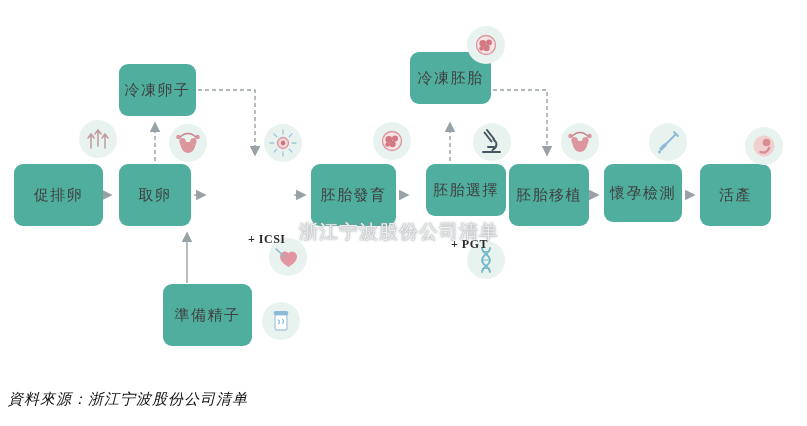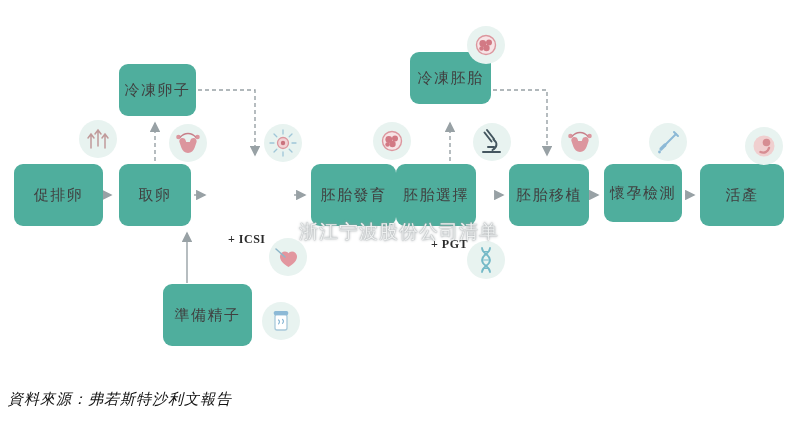--- a/index.html
+++ b/index.html
@@ -5,21 +5,21 @@
   html,body{margin:0;padding:0;background:#fff;}
   .page{position:relative;width:807px;height:426px;background:#ffffff;overflow:hidden;
         font-family:"Liberation Sans",sans-serif;}
   .arrows{position:absolute;left:0;top:0;z-index:1;pointer-events:none;}
   .box{position:absolute;z-index:2;background:#4fae9d;border-radius:9px;color:#404040;
        display:flex;align-items:center;justify-content:center;font-size:15px;
        letter-spacing:1.5px;line-height:1.2;text-align:center;}
   .icon{position:absolute;z-index:3;width:38px;height:38px;border-radius:50%;
         background:#e8f3f0;display:flex;align-items:center;justify-content:center;}
   .note{position:absolute;z-index:4;font-family:"Liberation Serif",serif;
-        font-weight:bold;font-size:12px;color:#2b2b2b;letter-spacing:.5px;}
+        font-weight:bold;font-size:12px;color:#2b2b2b;letter-spacing:.5px;margin-left:20px;}
   .watermark{position:absolute;z-index:6;left:299px;top:219px;font-size:19px;
         color:#eef0f0;letter-spacing:1px;white-space:nowrap;
         text-shadow:0 0 3px #9aa0a3,0 0 1px #8a9094;}
   .source{position:absolute;z-index:4;left:8px;top:390px;font-family:"Liberation Serif",serif;
         font-style:italic;font-size:15px;color:#111;letter-spacing:1px;}
 </style>
 </head>
 <body>
 
 <div class="page">
@@ -44,24 +44,24 @@
         <path marker-end="url(#ah)" d="M198 90H255V155"></path>
         <path marker-end="url(#ah)" d="M450 161V123"></path>
         <path marker-end="url(#ah)" d="M493 90H547V155"></path>
       </g>
     </g>
   </svg>
 
   <div class="box" style="left:14px;top:164px;width:89px;height:62px">促排卵</div>
   <div class="box" style="left:119px;top:164px;width:72px;height:62px">取卵</div>
   <div class="box" style="left:311px;top:164px;width:85px;height:62px">胚胎發育</div>
-  <div class="box" style="left:396px;top:164px;width:80px;height:62px">胚胎選擇</div>
+  <div class="box" style="left:426px;top:164px;width:80px;height:52px">胚胎選擇</div>
   <div class="box" style="left:509px;top:164px;width:80px;height:62px">胚胎移植</div>
   <div class="box" style="left:604px;top:164px;width:78px;height:58px">懷孕檢測</div>
-  <div class="box" style="left:700px;top:164px;width:84px;height:62px">活產</div>
+  <div class="box" style="left:700px;top:164px;width:71px;height:62px">活產</div>
 
   <div class="box" style="left:119px;top:64px;width:77px;height:52px">冷凍卵子</div>
   <div class="box" style="left:410px;top:52px;width:81px;height:52px">冷凍胚胎</div>
   <div class="box" style="left:163px;top:284px;width:89px;height:62px">準備精子</div>
 
   <div class="note" style="left:228px;top:232px">+ ICSI</div>
   <div class="note" style="left:431px;top:237px">+ PGT</div>
 
   <div class="icon" style="left:79px;top:120px">
     <svg width="38" height="38" viewBox="0 0 38 38">
@@ -173,15 +173,15 @@
 
   <div class="icon" style="left:262px;top:302px">
     <svg width="38" height="38" viewBox="0 0 38 38">
       <rect x="13" y="12.5" width="12" height="15.5" rx="2" fill="#ffffff" stroke="#a8c9da" stroke-width="1.3"></rect>
       <rect x="11.8" y="9" width="14.4" height="4.2" rx="1.6" fill="#8cb9d6"></rect>
       <path d="M16.5 18q2 1.8 0 3.8M20.5 17.5q2 1.8 0 3.8" stroke="#8cb9d6" stroke-width="1.2" fill="none" stroke-linecap="round"></path>
       </svg>
   </div>
 
   <div class="watermark">浙江宁波股份公司清单</div>
-  <div class="source">資料來源：弗若斯特沙利文報告</div>
+  <div class="source">資料來源：浙江宁波股份公司清单</div>
 
 </div>
 
 </body></html>

